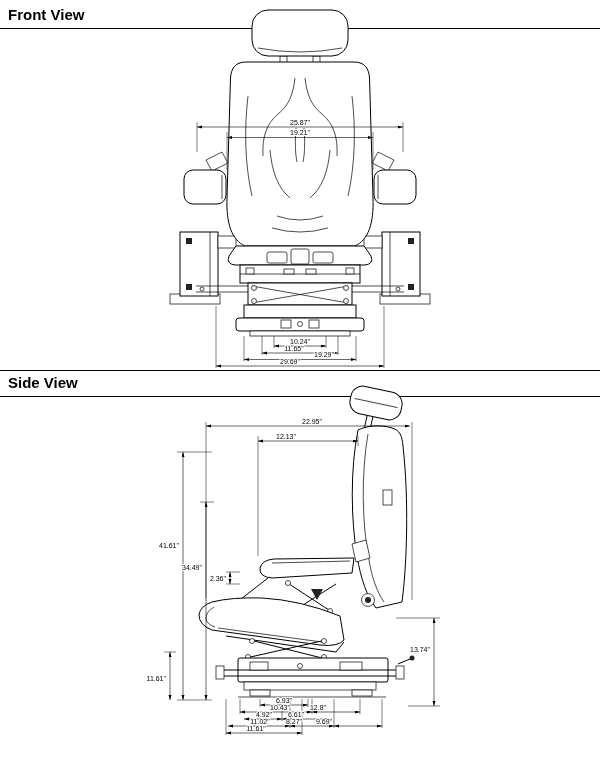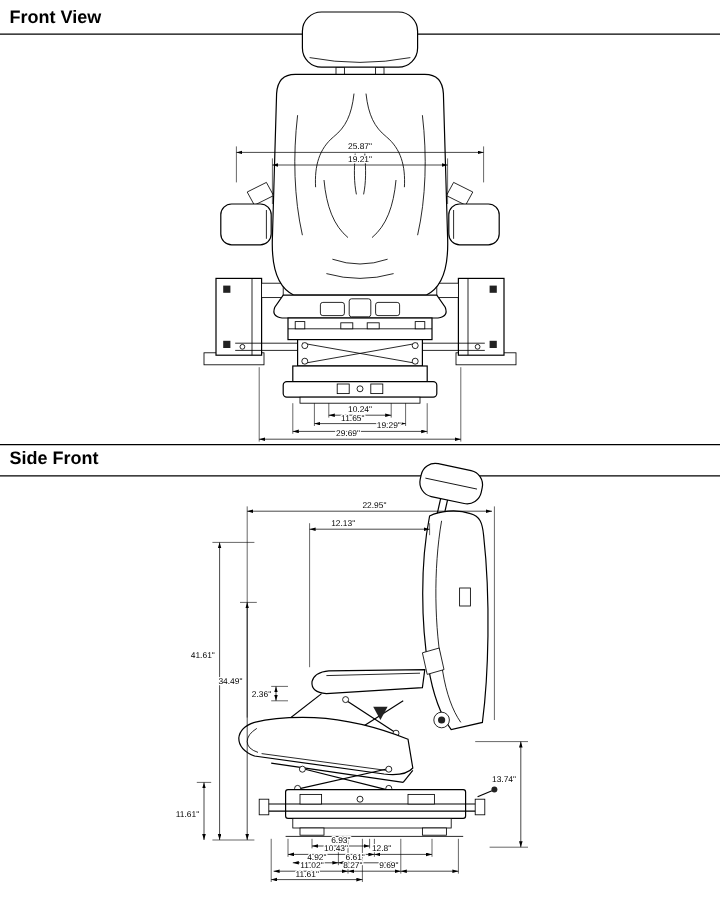--- a/index.html
+++ b/index.html
@@ -21,21 +21,21 @@
   .mid{text-anchor:middle;}
   .end{text-anchor:end;}
   .dark{fill:#222;stroke:none;}
 </style>
 </head>
 <body>
 
 <div class="page">
 
   <div class="view-title" id="front-title">Front View</div>
-  <div class="view-title" id="side-title">Side Front</div>
+  <div class="view-title" id="side-title">Side View</div>
 
   <svg width="600" height="762" viewBox="0 0 600 762">
     <defs>
       <marker id="arr" orient="auto-start-reverse" markerWidth="6" markerHeight="4" refX="5" refY="1.5" markerUnits="userSpaceOnUse">
         <path d="M0,0 L5,1.5 L0,3 Z" fill="#000"></path>
       </marker>
     </defs>
 
     <line x1="0" y1="28.5" x2="600" y2="28.5" class="rule"></line>
     <line x1="0" y1="370.5" x2="600" y2="370.5" class="rule"></line>

